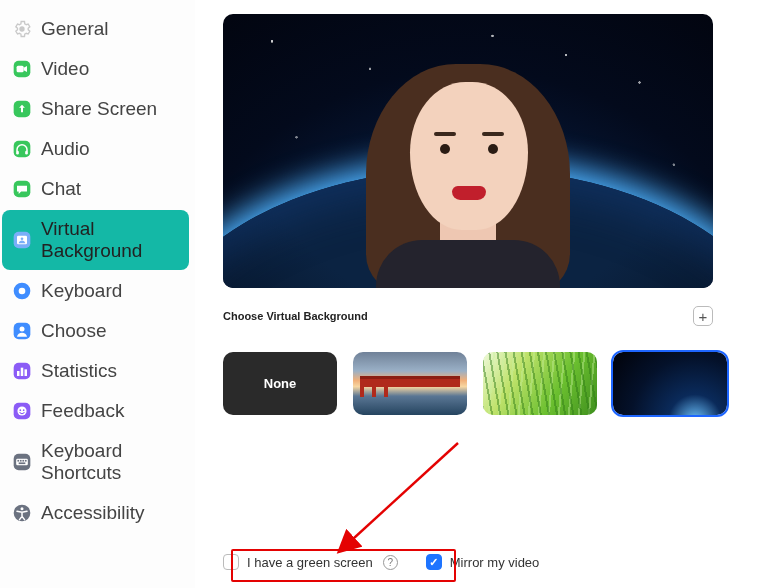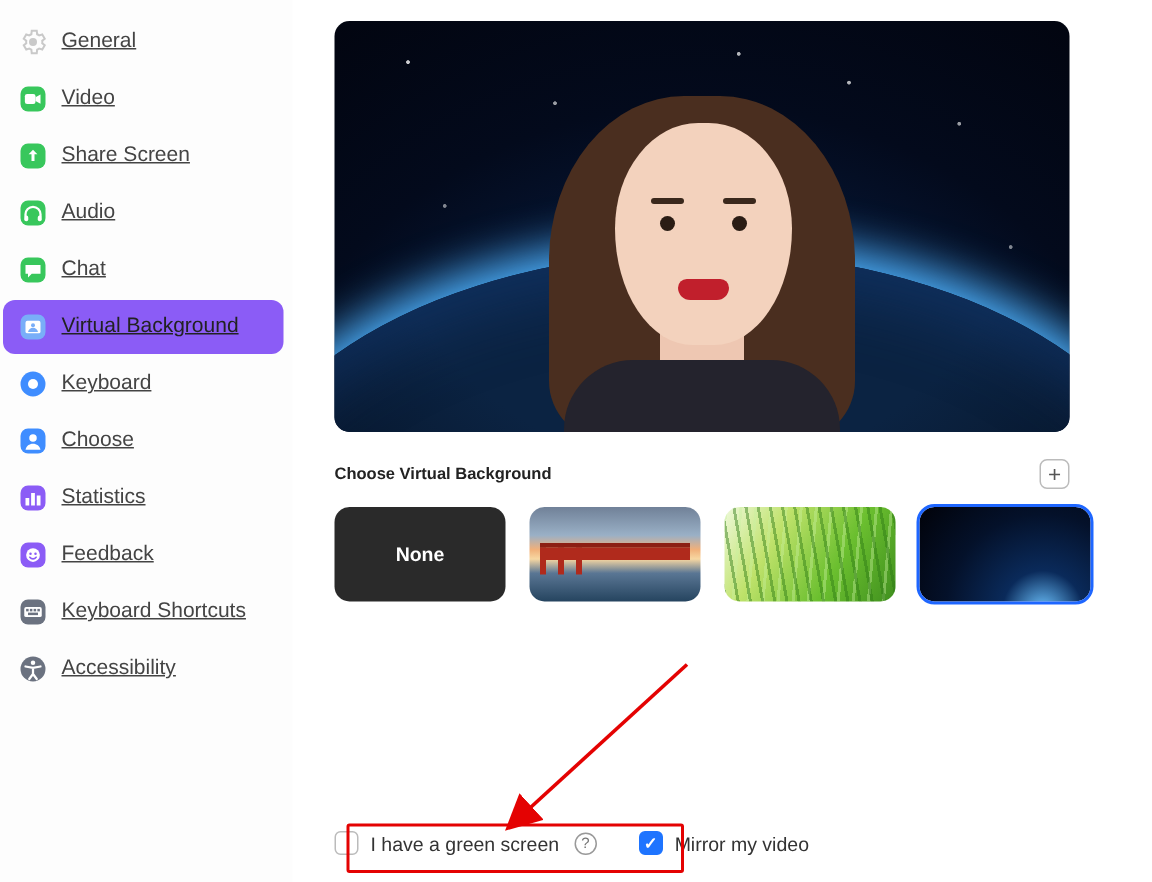--- a/index.html
+++ b/index.html
@@ -13,30 +13,30 @@
     position: relative;
     overflow: hidden;
   }
   .sidebar {
     width: 195px;
     padding: 10px 6px 10px 2px;
     background: #fdfdfd;
   }
   .side-item {
     display: flex;
+    align-items: center;
     gap: 9px;
     padding: 8px 10px;
     border-radius: 8px;
     cursor: pointer;
     color: #444;
-    font-size: 14px;
+    font-size: 19px;
     margin-bottom: 2px;
-    text-decoration: underline;
-  }
-  .side-item.active { background: #8b5cf6; color: #222; }
+  }
+  .side-item.active { background: #14b8a6; color: #222; }
   .side-icon {
     width: 20px; height: 20px;
     border-radius: 6px;
     display: flex; align-items: center; justify-content: center;
     flex-shrink: 0;
   }
   .side-icon svg { width: 20px; height: 20px; }
   .main {
     flex: 1;
     padding: 14px 30px 10px 28px;
@@ -93,21 +93,21 @@
     margin-top: 18px;
     display:flex; align-items:center; justify-content:space-between;
     width:490px;
   }
   .section-title{ font-weight:700; font-size:11px; color:#222; }
   .add-btn{
     width:20px;height:20px;border:1px solid #bbb;border-radius:5px;
     display:flex;align-items:center;justify-content:center;color:#555;font-size:15px;line-height:1;
     cursor:pointer;background:#fff;
   }
-  .thumbs{ margin-top:12px; display:flex; gap:16px; width:490px;}
+  .thumbs{ margin-top:26px; display:flex; gap:16px; width:490px;}
   .thumb{
     width:114px;height:63px;border-radius:10px;overflow:hidden;cursor:pointer;
     position:relative; flex-shrink:0;
   }
   .thumb.none{ background:#2a2a2a; color:#fff; display:flex;align-items:center;justify-content:center; font-weight:600; font-size:13px;}
   .thumb.bridge{
     background:
       linear-gradient(180deg,#708198 0%,#9ab0c6 30%,#f1b07a 45%,#f7d7a2 55%,#5a7694 70%,#25445f 100%);
     position:relative;
   }

